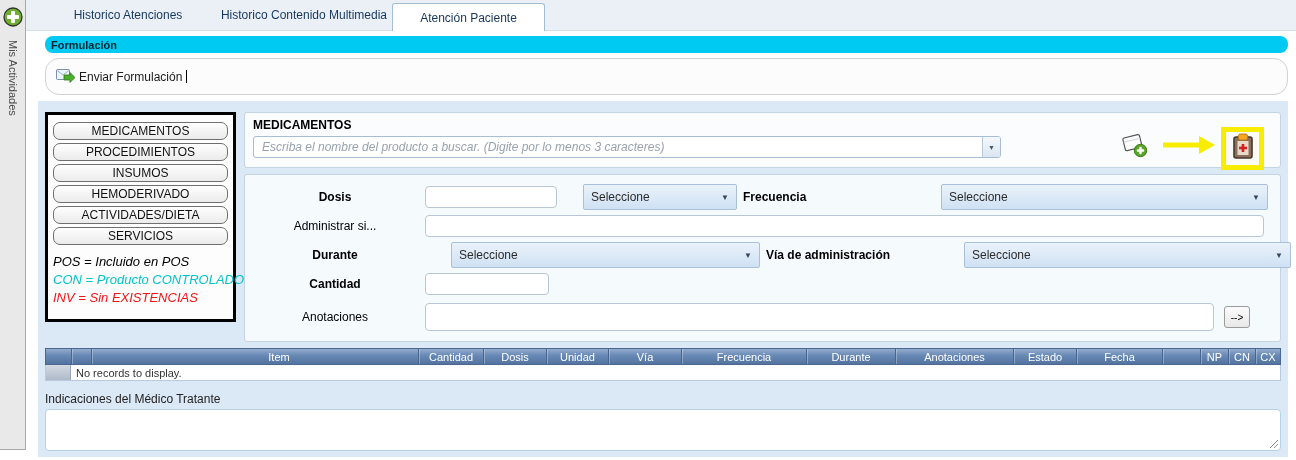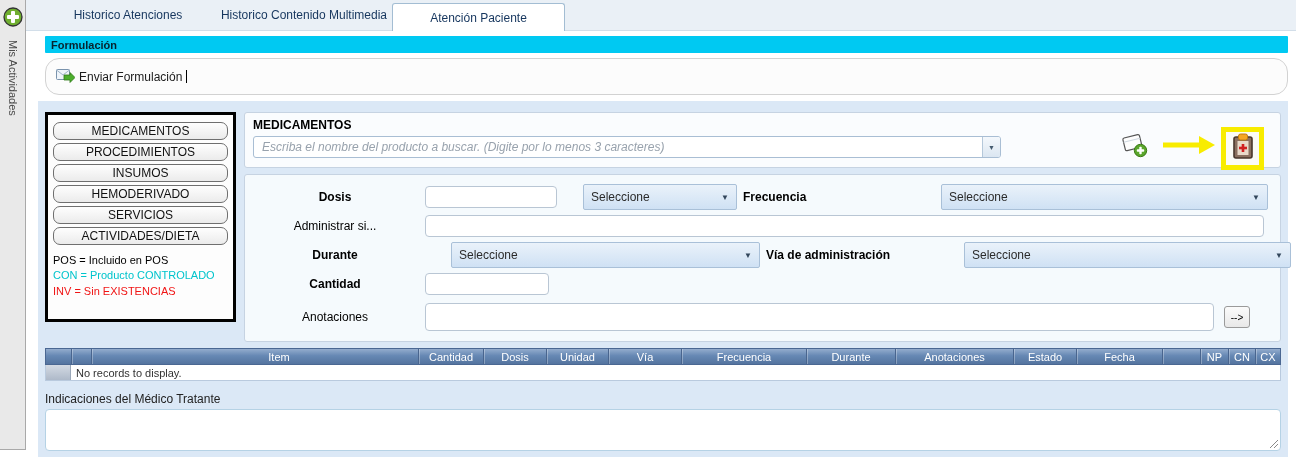--- a/index.html
+++ b/index.html
@@ -13,44 +13,44 @@
   .side-label { margin-top:9px; writing-mode:vertical-rl; font-size:11px; color:#4a4a4a; }
 
   .main { flex:1; display:flex; flex-direction:column; background:#fff; min-width:0; }
 
   
   .tabstrip { height:31px; background:#eaf0f6; display:flex; align-items:stretch; padding-left:14px;
               border-bottom:1px solid #d2dee9; flex-shrink:0; }
   .tab { display:flex; align-items:center; justify-content:center; font-size:12px; color:#16365e;
          width:176px; cursor:pointer; }
   .tab.active { background:#fff; border:1px solid #a3bdd3; border-bottom:none; border-radius:3px 3px 0 0;
-                margin-top:3px; margin-bottom:-1px; width:173px; z-index:2; }
+                margin-top:3px; margin-bottom:-1px; width:153px; z-index:2; }
 
   .content { flex:1; display:flex; flex-direction:column; padding:0 8px 3px 12px; min-height:0; }
 
   .cyan-bar { height:17px; background:#00c9f2; margin:5px 0 0 7px; display:flex; align-items:center;
-              padding-left:6px; font-size:11px; font-weight:bold; color:#07222e; border-radius:1px; }
+              padding-left:6px; font-size:11px; font-weight:bold; color:#07222e; border-radius:8px; }
 
   .toolbar { margin:5px 0 0 7px; height:37px; background:#fcfcfc; border:1px solid #d2d2d2;
              border-radius:14px; display:flex; align-items:center; padding-left:10px; flex-shrink:0; }
   .send-btn { display:flex; align-items:center; gap:4px; font-size:12px; color:#1c1c1c; cursor:pointer; }
   .caret { width:1px; height:13px; background:#000; }
 
   .workarea { flex:1; background:#dbe8f6; margin-top:6px; padding:11px 7px 6px 7px;
               display:flex; flex-direction:column; min-height:0; }
 
   .top-row { display:flex; align-items:flex-start; }
 
   
   .cat-panel { width:191px; height:210px; border:3px solid #000; background:#fdfdfd;
                padding:7px 5px 0 5px; flex-shrink:0; }
   .cat-btn { display:block; width:100%; height:18px; margin-bottom:3px; font-family:inherit;
              font-size:12px; color:#111; text-align:center; background:linear-gradient(#fefefe,#ebebeb);
              border:1px solid #6f6f6f; border-radius:7px; cursor:pointer; line-height:15px; }
-  .legend { margin-top:8px; font-size:11px; line-height:1.4; white-space:nowrap; }
+  .legend { margin-top:8px; font-size:13px; font-style:italic; line-height:1.4; white-space:nowrap; }
 
   .right-col { flex:1; margin-left:8px; display:flex; flex-direction:column; min-width:0; }
 
   
   .search-panel { background:#fafcfe; border:1px solid #c6d3e2; border-radius:3px; padding:5px 8px 8px; }
   .sp-title { font-weight:bold; font-size:12px; color:#000; }
   .combo-row { display:flex; align-items:center; margin-top:3px; height:24px; }
   .combo { width:748px; height:22px; border:1px solid #a9bed4; border-radius:3px; background:#fff;
            display:flex; align-items:stretch; overflow:hidden; }
   .combo input { flex:1; border:none; outline:none; font-style:italic; font-size:12px; color:#98a2ad;
@@ -157,22 +157,22 @@
 
       <div class="workarea">
 
         <div class="top-row">
 
           <div class="cat-panel">
             <button class="cat-btn">MEDICAMENTOS</button>
             <button class="cat-btn">PROCEDIMIENTOS</button>
             <button class="cat-btn">INSUMOS</button>
             <button class="cat-btn">HEMODERIVADO</button>
+            <button class="cat-btn">ACTIVIDADES/DIETA</button>
             <button class="cat-btn">SERVICIOS</button>
-            <button class="cat-btn">ACTIVIDADES/DIETA</button>
             <div class="legend">
               <div style="color:#000000;">POS = Incluido en POS</div>
               <div style="color:#00c4cc;">CON = Producto CONTROLADO</div>
               <div style="color:#f01515;">INV = Sin EXISTENCIAS</div>
             </div>
           </div>
 
           <div class="right-col">
 
             <div class="search-panel">

